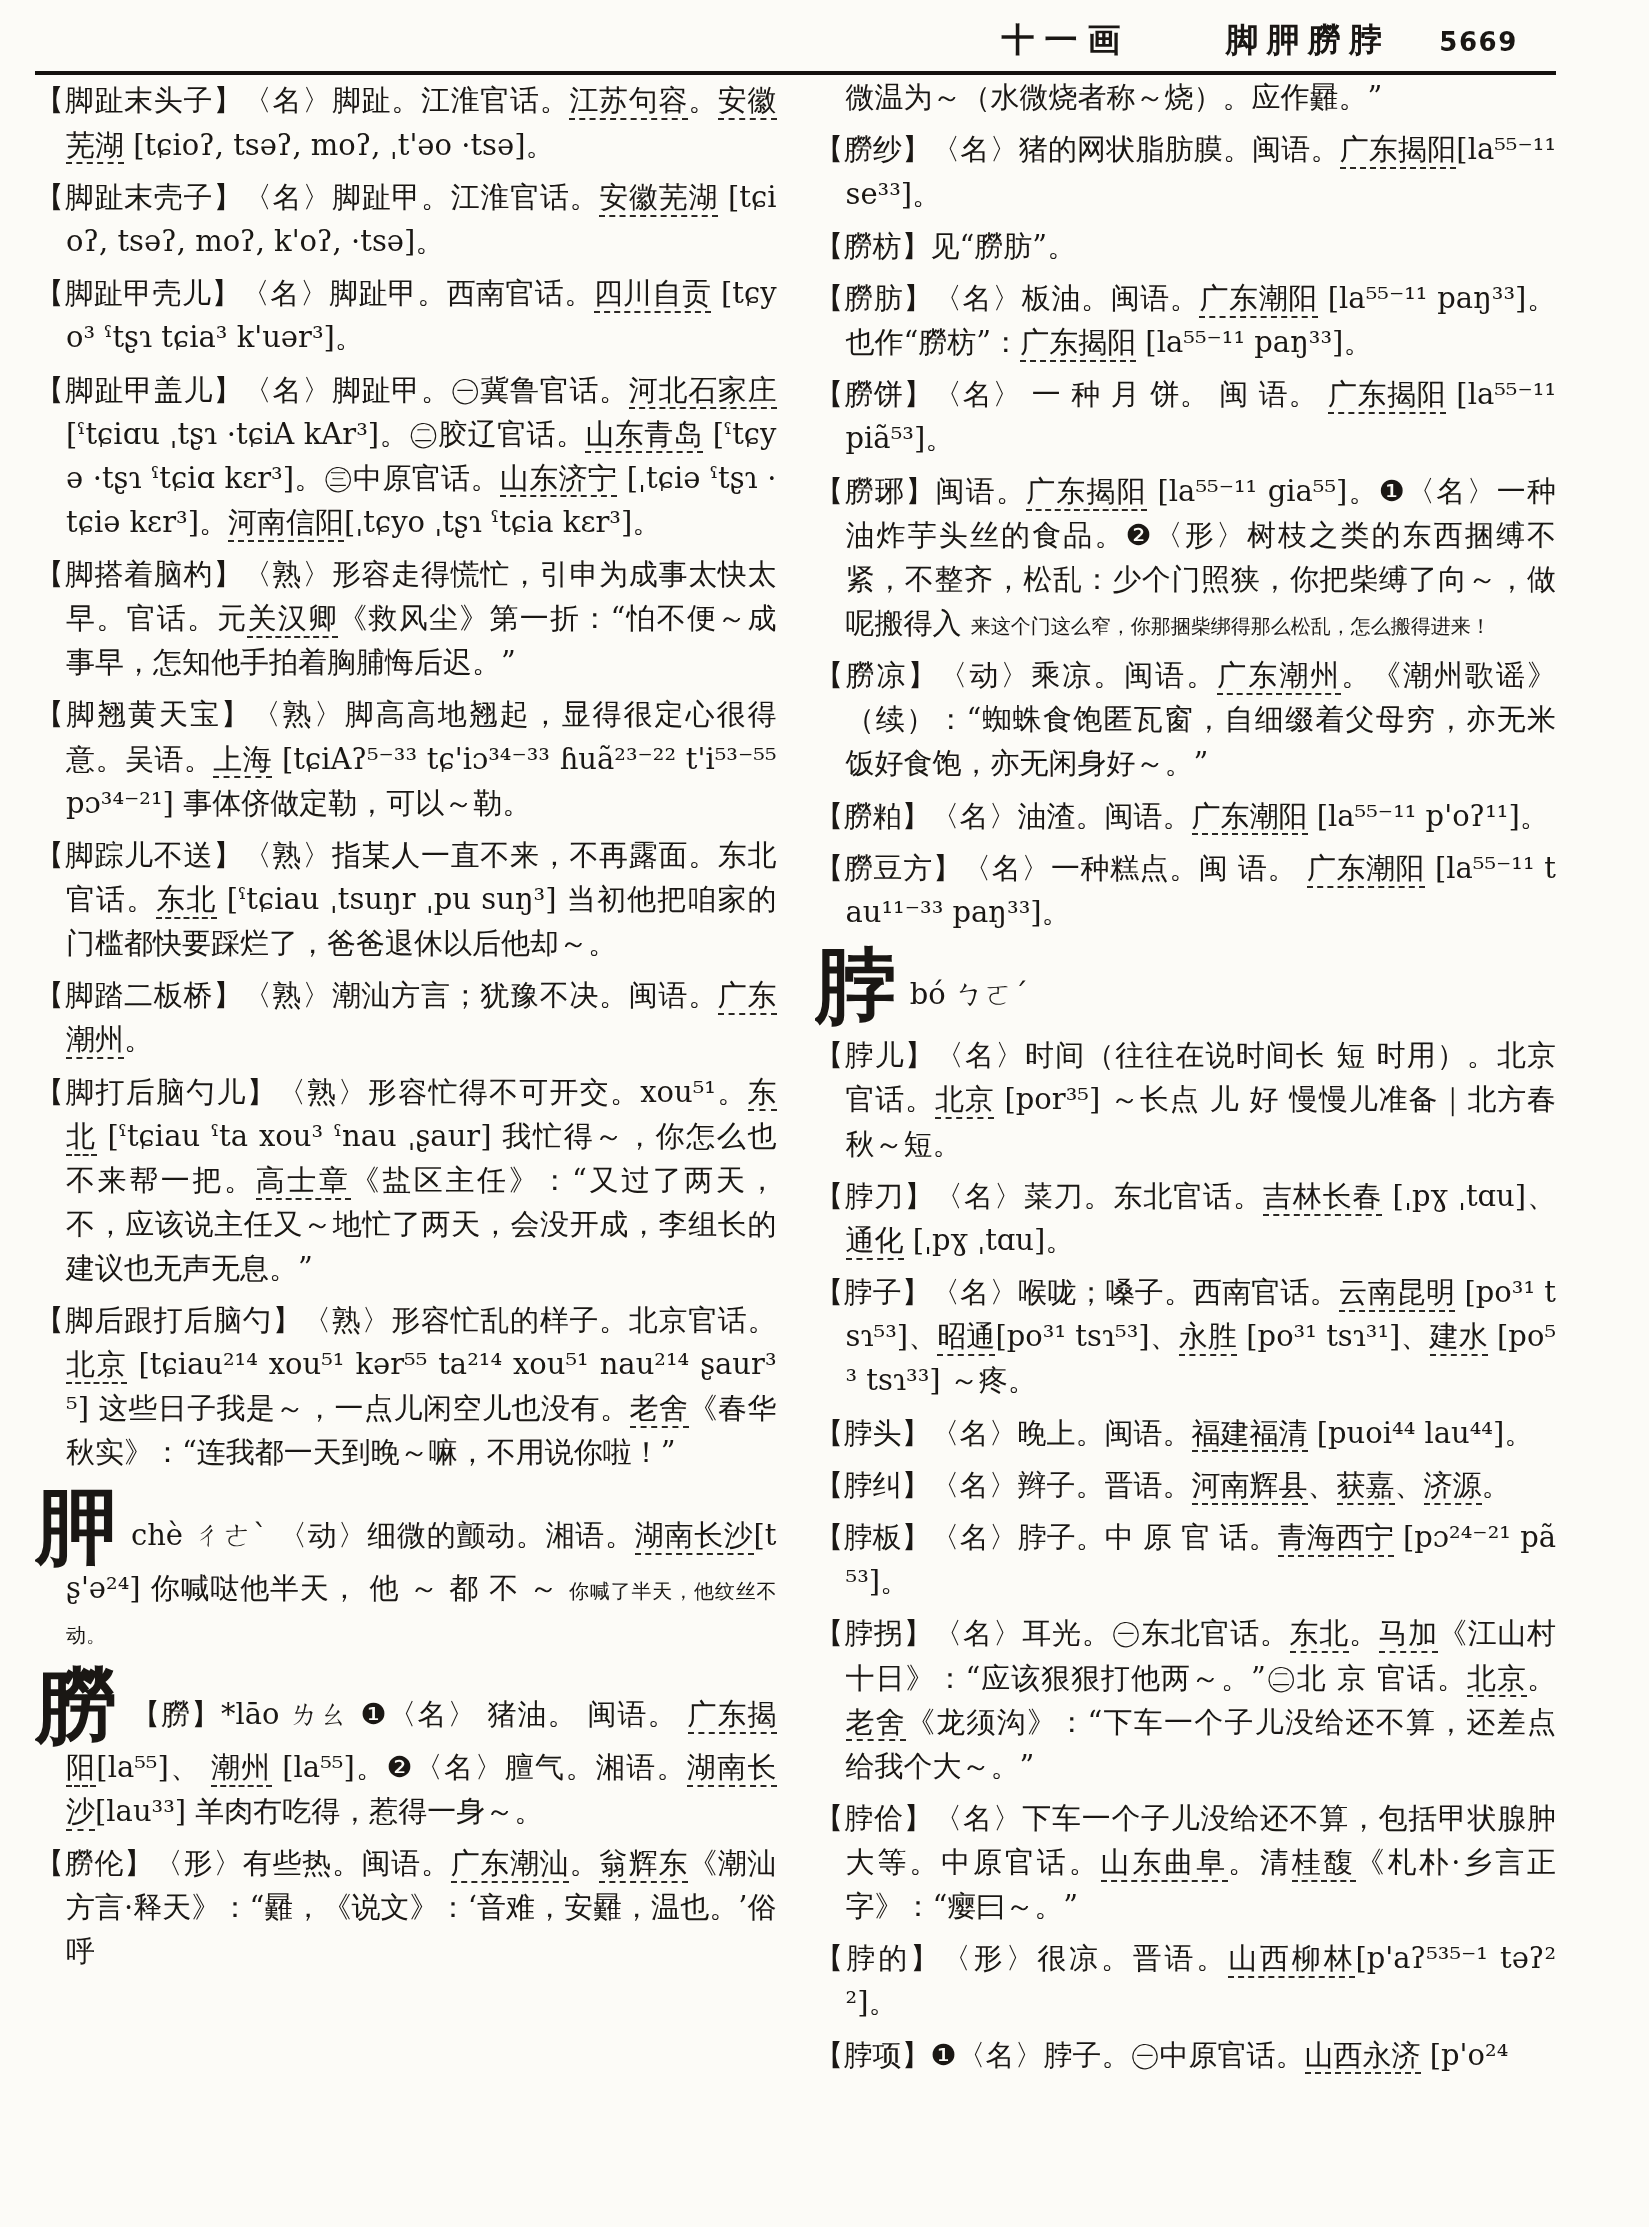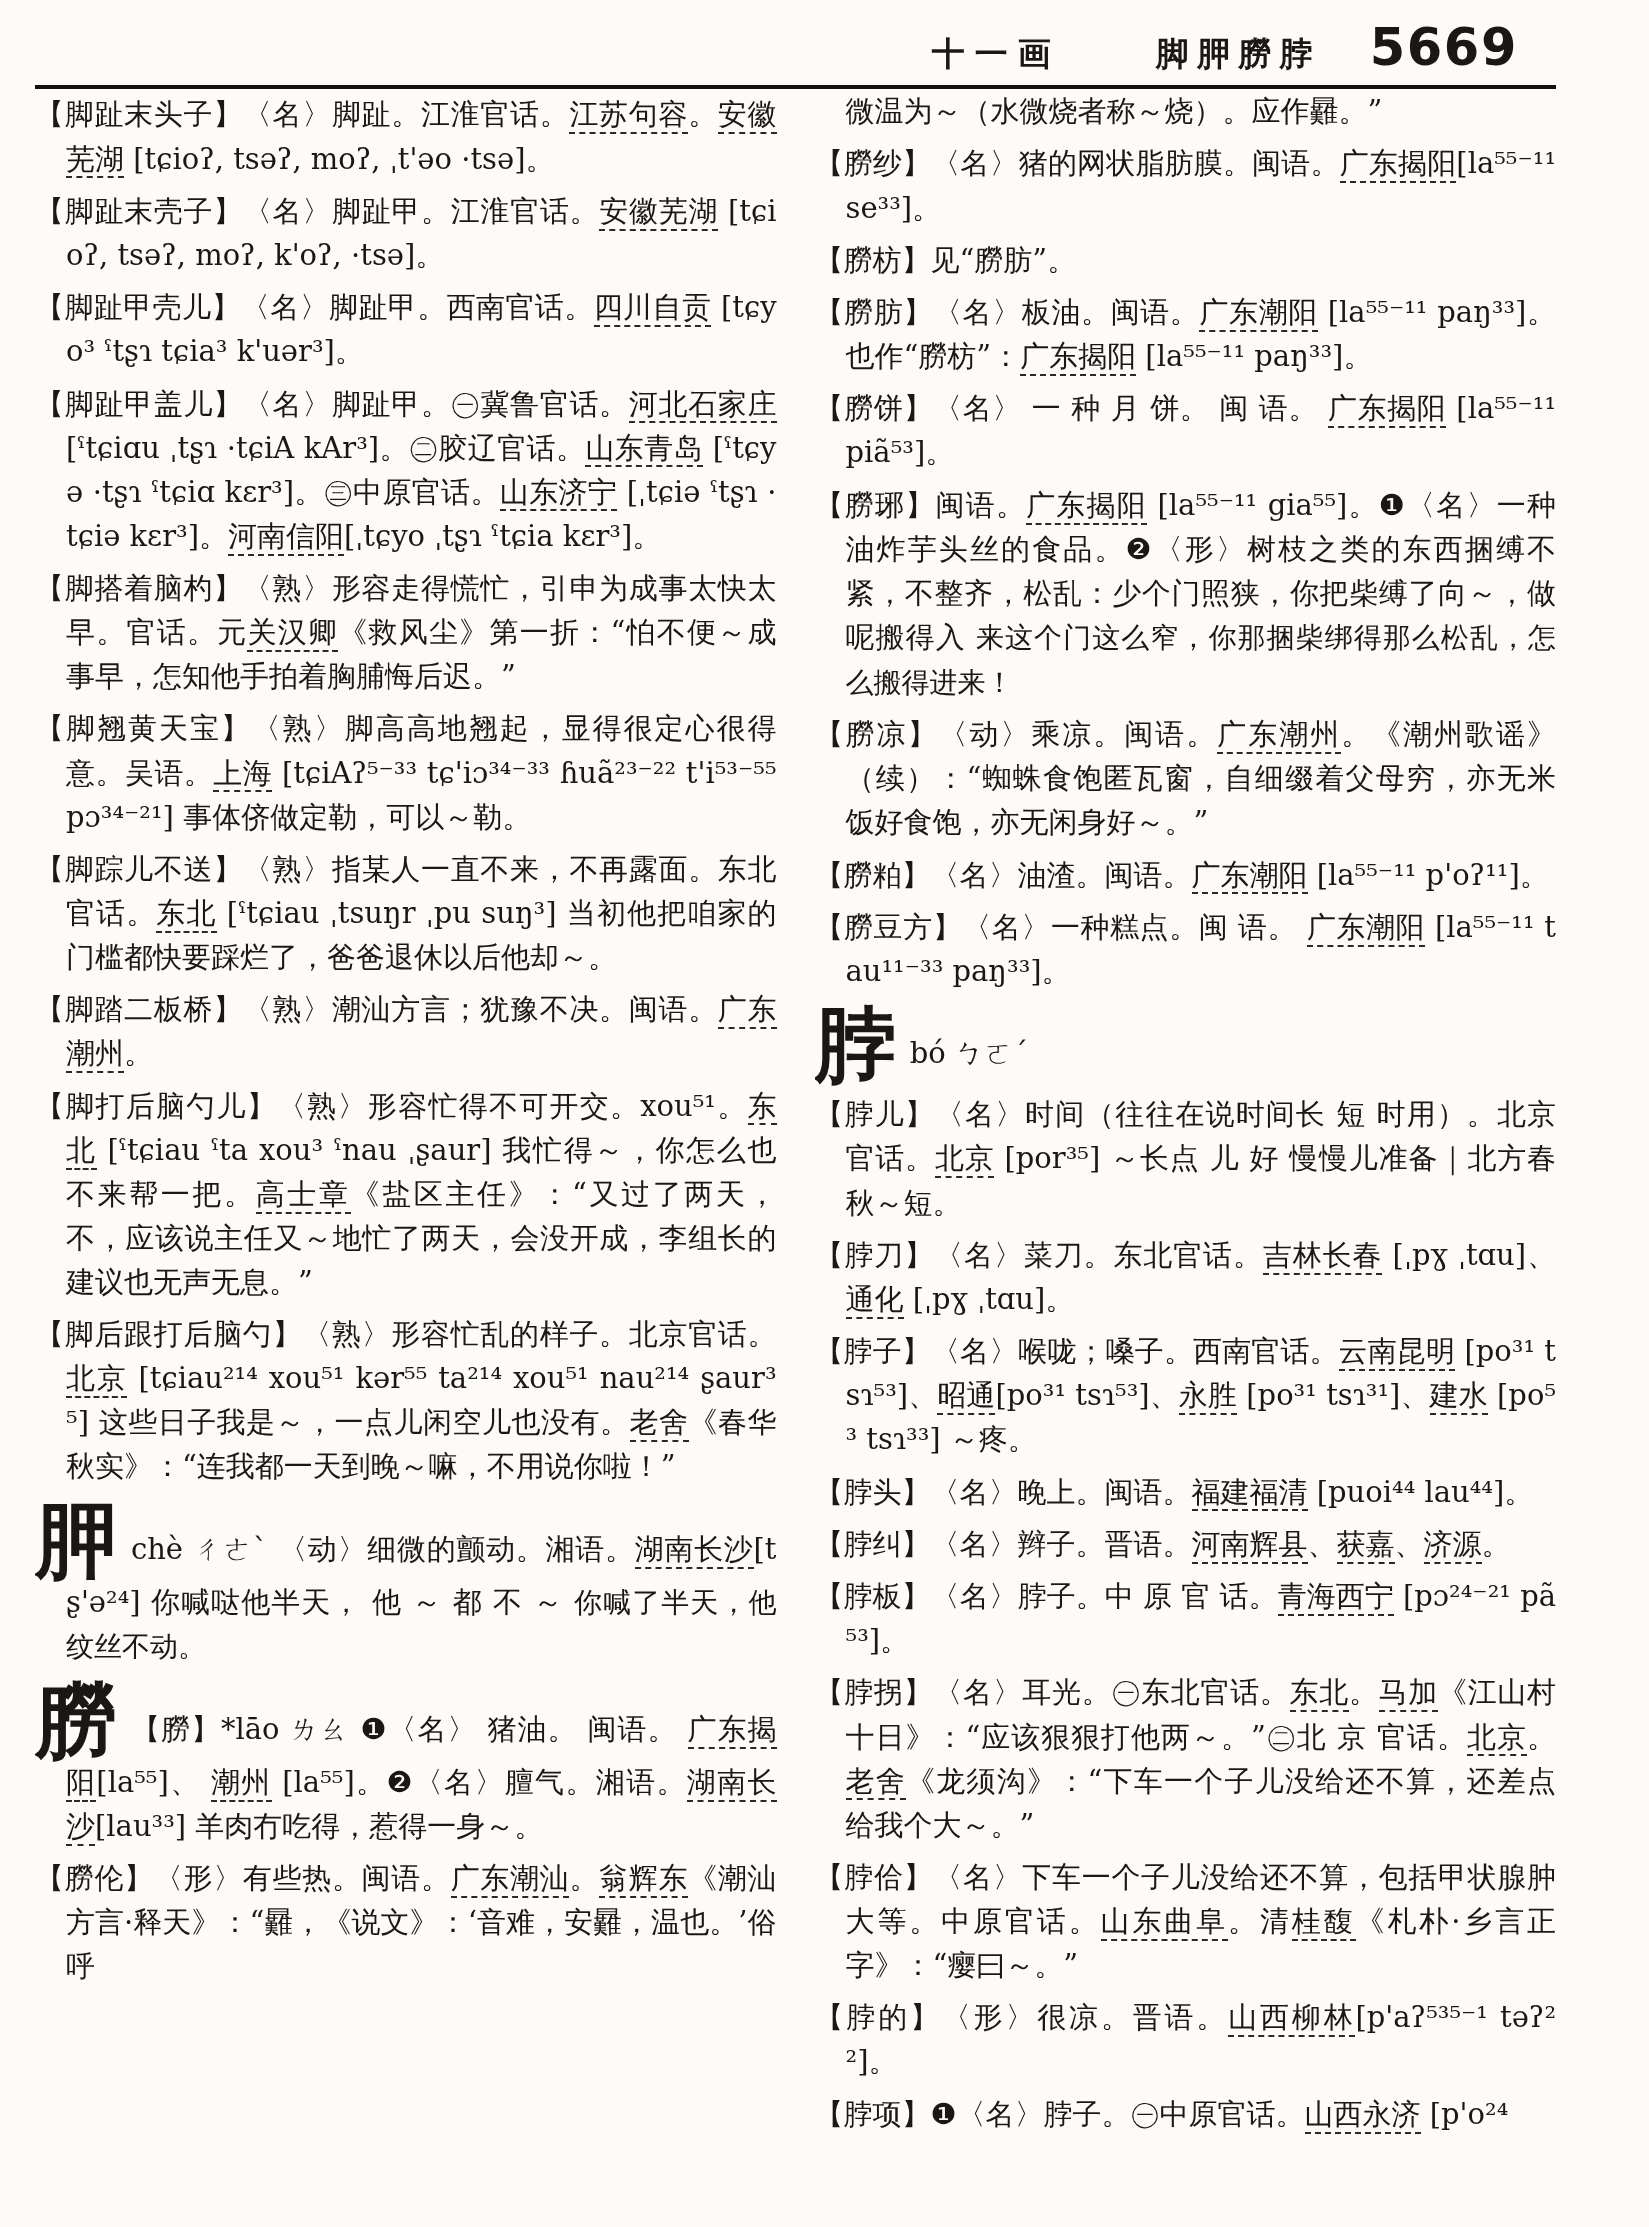--- a/index.html
+++ b/index.html
@@ -18,21 +18,21 @@
   .hdr{
     display:flex;
     justify-content:flex-end;
     align-items:baseline;
     gap:49px;
     padding-right:38px;
     font-weight:700;
   }
   .hdr-left{font-size:33px;letter-spacing:10px;}
   .hdr-chars{font-size:33px;letter-spacing:8.2px;margin-left:46px;}
-  .pagenum{font-size:51px;font-family:"DejaVu Sans",sans-serif;letter-spacing:1.6px;}
+  .pagenum{font-size:26px;font-family:"DejaVu Sans",sans-serif;letter-spacing:1.6px;}
   .rule{border-top:4.1px solid #14110e;margin-top:8.2px;}
   .columns{
     display:flex;
     gap:38px;
     height:2128px;
     overflow:hidden;
   }
   .col{
     width:calc(50% - 19px);
     overflow:hidden;
@@ -49,21 +49,21 @@
   .entry.cont{text-indent:0;margin-top:0;}
   .entry.head{margin-top:13.2px;}
   .bigchar{
     font-size:82px;
     line-height:.95;
     font-weight:700;
     margin-right:13.2px;
     vertical-align:-0.12em;
   }
   .u{border-bottom:2.5px dashed #2c2824;padding-bottom:0.8px;}
-  .sm{font-size:28px;}
+  .sm{font-size:20px;}
 </style>
 </head>
 <body>
 
 <div class="page">
   <div class="hdr">
     <span class="hdr-left">十一画</span>
     <span class="hdr-chars">脚胛朥脖</span>
     <span class="pagenum">5669</span>
   </div>

